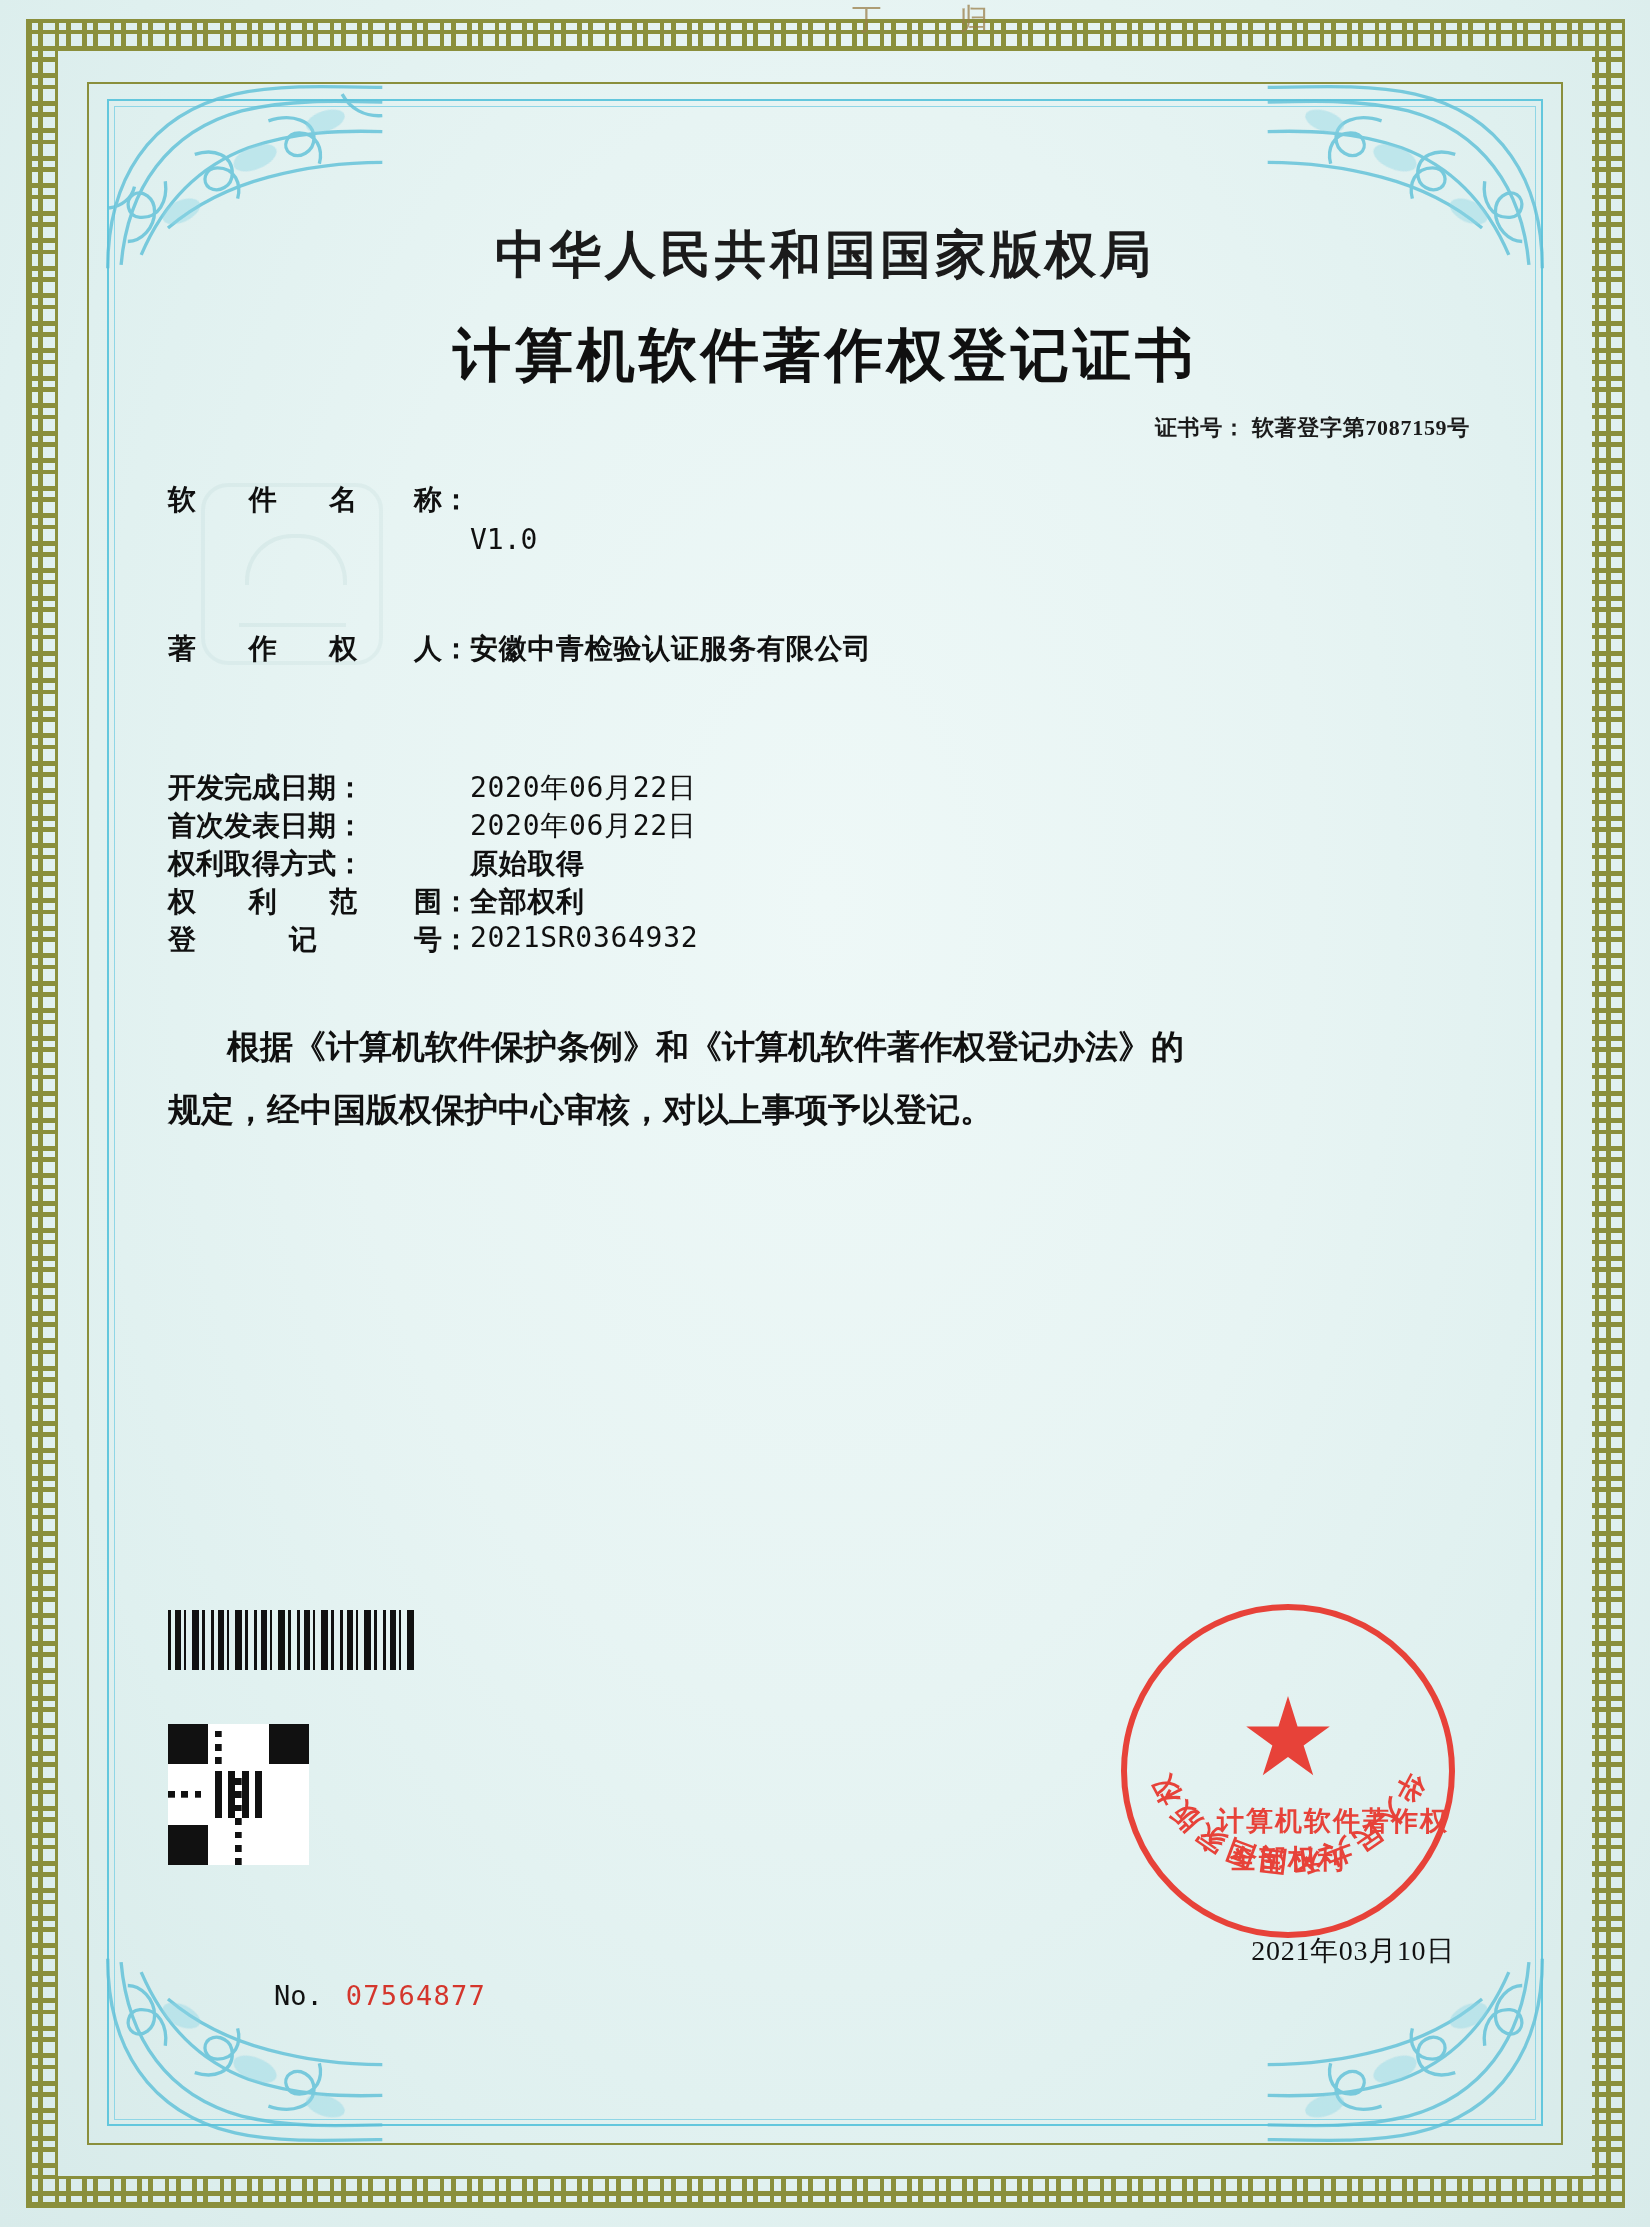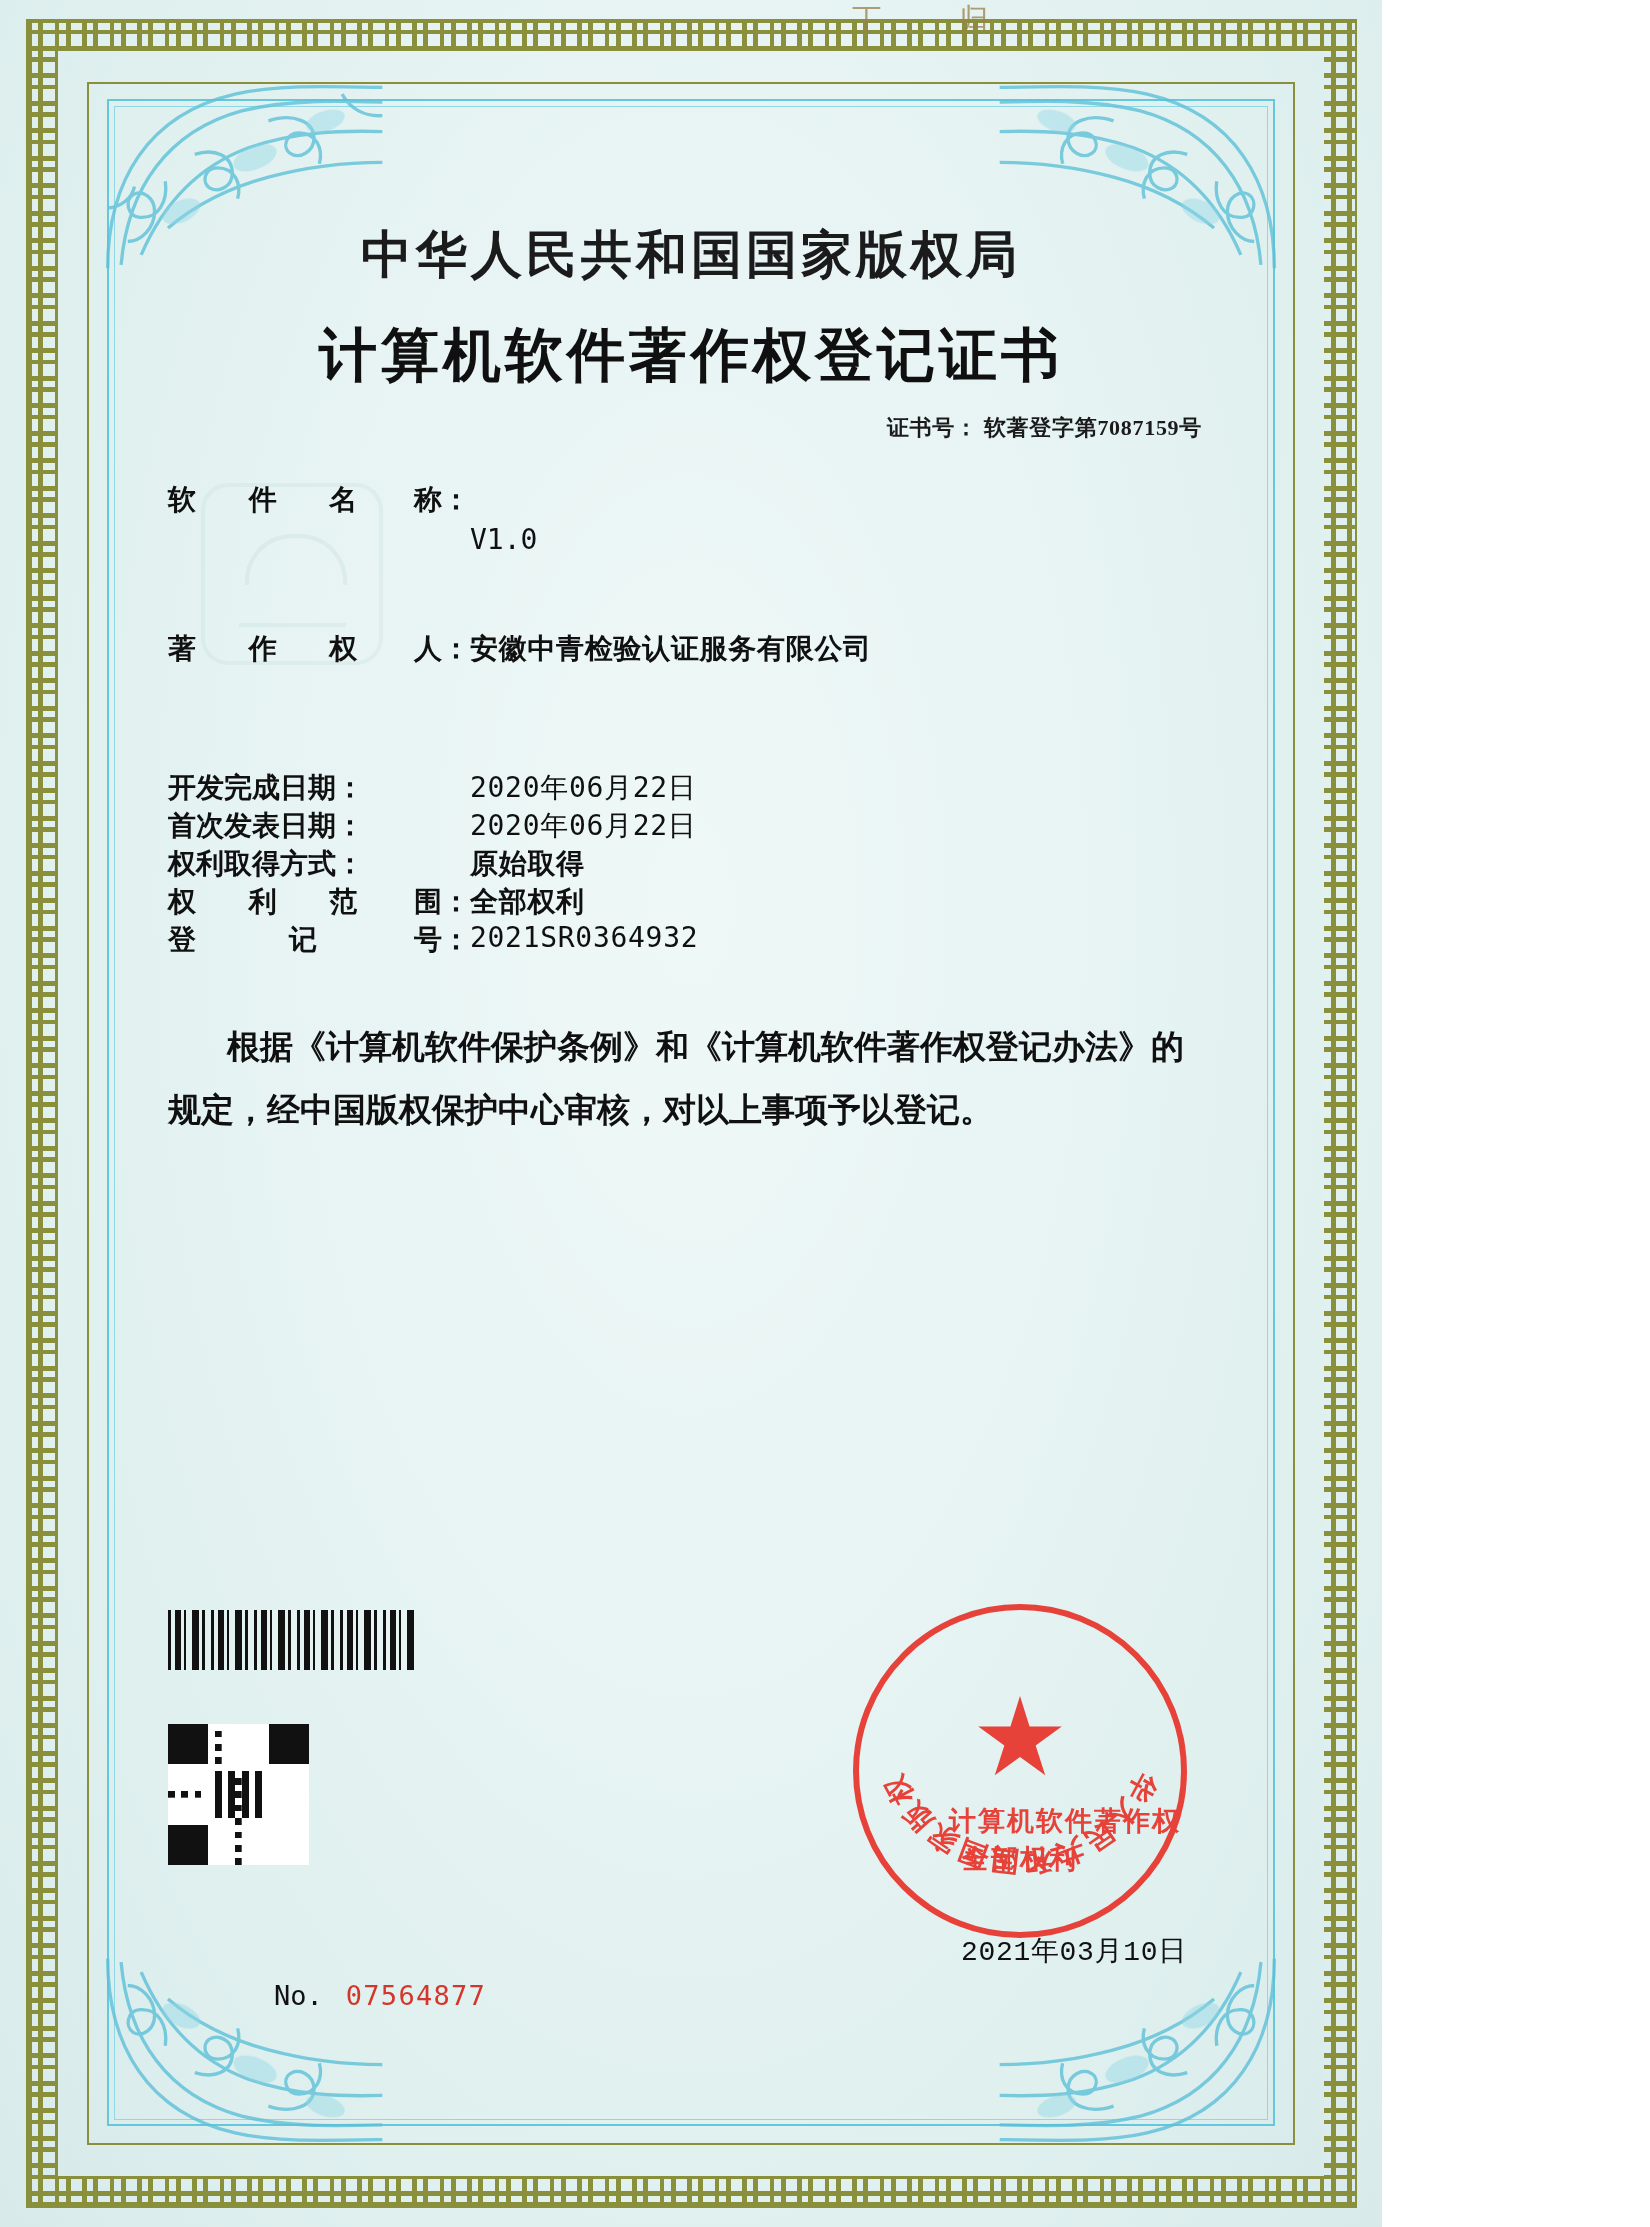--- a/index.html
+++ b/index.html
@@ -10,21 +10,21 @@
   body {
     width: 1650px;
     height: 2227px;
     font-family: "Liberation Serif", "DejaVu Serif", serif;
     overflow: hidden;
   }
 
   
   .certificate {
     position: relative;
-    width: 1382px;
+    width: 1650px;
     height: 2227px;
     box-sizing: border-box;
     background:
       radial-gradient(ellipse at 50% 40%, #eef8f7 0%, #e7f4f3 45%, #dff0ef 75%, #d8ebea 100%);
     padding-left: 40px;
   }
 
   
   .greek-border {
     position: absolute;
@@ -288,21 +288,21 @@
     color: #111;
     font-family: "DejaVu Sans Mono", "Liberation Mono", monospace;
   }
   .footer-no .num { color: #d4362c; margin-left: 6.7px; letter-spacing: 1.3px; }
   .footer-date {
     position: absolute;
     right: 195px;
     top: 1932px;
     font-size: 28px;
     color: #111;
-    font-family: Liberation Mono, monospace;
+    font-family: Liberation Serif, serif;
     letter-spacing: 0.7px;
   }
 
   
   .watermark {
     position: absolute;
     left: 201px;
     top: 483px;
     width: 174px;
     height: 174px;

